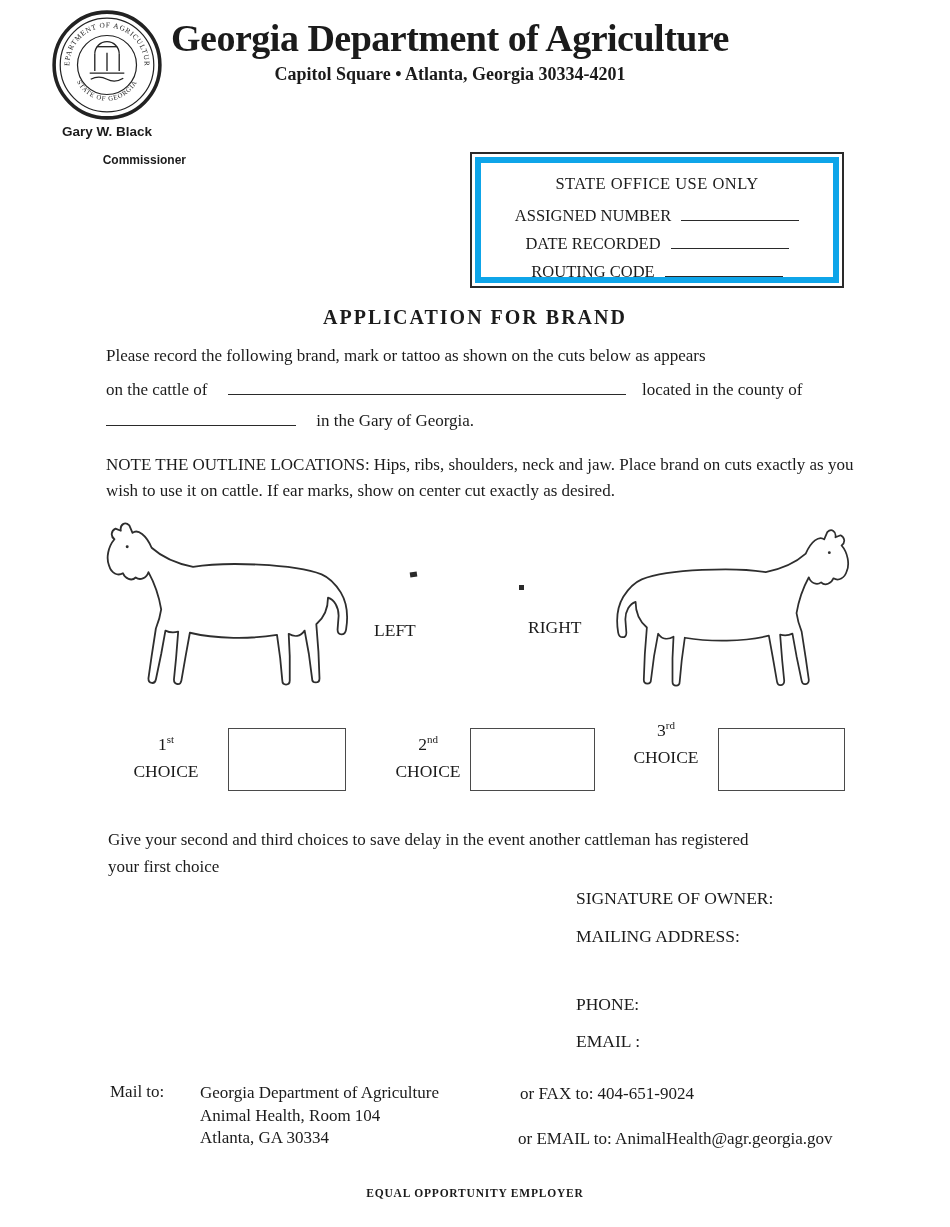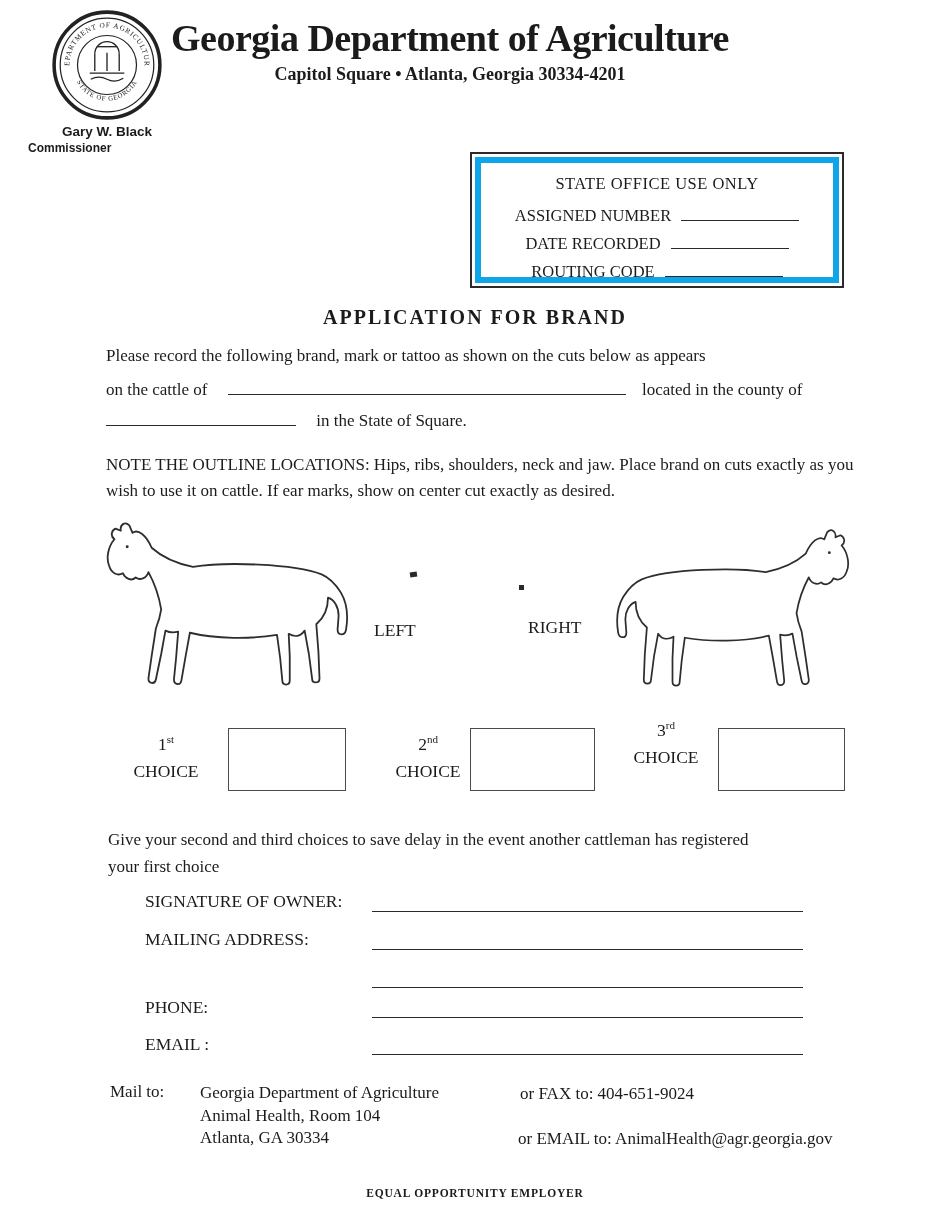--- a/index.html
+++ b/index.html
@@ -31,22 +31,22 @@
     left: 140px; top: 64px; width: 620px;
     text-align: center;
     font-size: 18px; font-weight: bold;
   }
   .commissioner-name {
     left: 28px; top: 124px; width: 158px;
     text-align: center; font-weight: bold; font-size: 13.5px;
     font-family: "Liberation Sans", sans-serif;
   }
   .commissioner-title {
-    left: 28px; top: 141px; width: 158px;
-    text-align: left; font-weight: bold; font-size: 12px;
+    left: 28px; top: 153px; width: 158px;
+    text-align: right; font-weight: bold; font-size: 12px;
     font-family: "Liberation Sans", sans-serif;
   }
   
   .office-outer {
     left: 470px; top: 152px; width: 374px; height: 136px;
     border: 2.5px solid #2a2a2a;
     padding: 3px;
   }
   .office-inner {
     width: 100%; height: 100%;
@@ -82,21 +82,21 @@
     text-align: center; font-size: 17.5px; line-height: 27px; width: 104px;
   }
   .choice-box {
     border: 1.2px solid #4a4a4a;
     background: #fff;
   }
   .choices-note { left: 108px; top: 826px; width: 780px; line-height: 27px; }
   
   .frow {
     position: absolute; left: 145px; width: 658px;
-    display: flex; align-items: flex-end; height: 24px;
+    display: flex; align-items: flex-end; height: 24px; flex-direction: column;
   }
   .frow .lbl { width: 227px; font-size: 17.5px; }
   .frow .fline { flex: 1; border-bottom: 1.4px solid #2a2a2a; height: 100%; }
   
   .mailto-label { left: 110px; top: 1082px; font-size: 17px; }
   .mail-address { left: 200px; top: 1082px; font-size: 17px; line-height: 22.5px; }
   .fax-line   { left: 520px; top: 1084px; font-size: 17px; }
   .email-line { left: 518px; top: 1129px; font-size: 17px; }
   .eoe {
     left: 0; top: 1187px; width: 950px;
@@ -166,21 +166,21 @@
   <div class="abs form-title">APPLICATION FOR BRAND</div>
 
   <div class="abs body-text intro-l1">Please record the following brand, mark or tattoo as shown on the cuts below as appears</div>
   <div class="abs body-text intro-l2">
     <span>on the cattle of</span>
     <span class="blank" style="width:398px;margin:0 12px 0 16px"></span>
     <span>located in the county of</span>
   </div>
   <div class="abs body-text intro-l3">
     <span class="blank" style="width:190px;margin-right:16px"></span>
-    <span>in the State of Square.</span>
+    <span>in the Gary of Georgia.</span>
   </div>
 
   <div class="abs body-text note-para">NOTE THE OUTLINE LOCATIONS:  Hips, ribs, shoulders, neck and jaw.  Place brand on cuts exactly as you wish to use it on cattle.  If ear marks, show on center cut exactly as desired.</div>
 
   <svg class="abs cow-left" width="276" height="170" viewBox="0 0 232 160">
     <use href="#cow-outline"></use>
   </svg>
   <svg class="abs cow-right" width="298" height="164" viewBox="0 0 232 160">
     <use href="#cow-outline" transform="translate(232,0) scale(-1,1)"></use>
   </svg>

